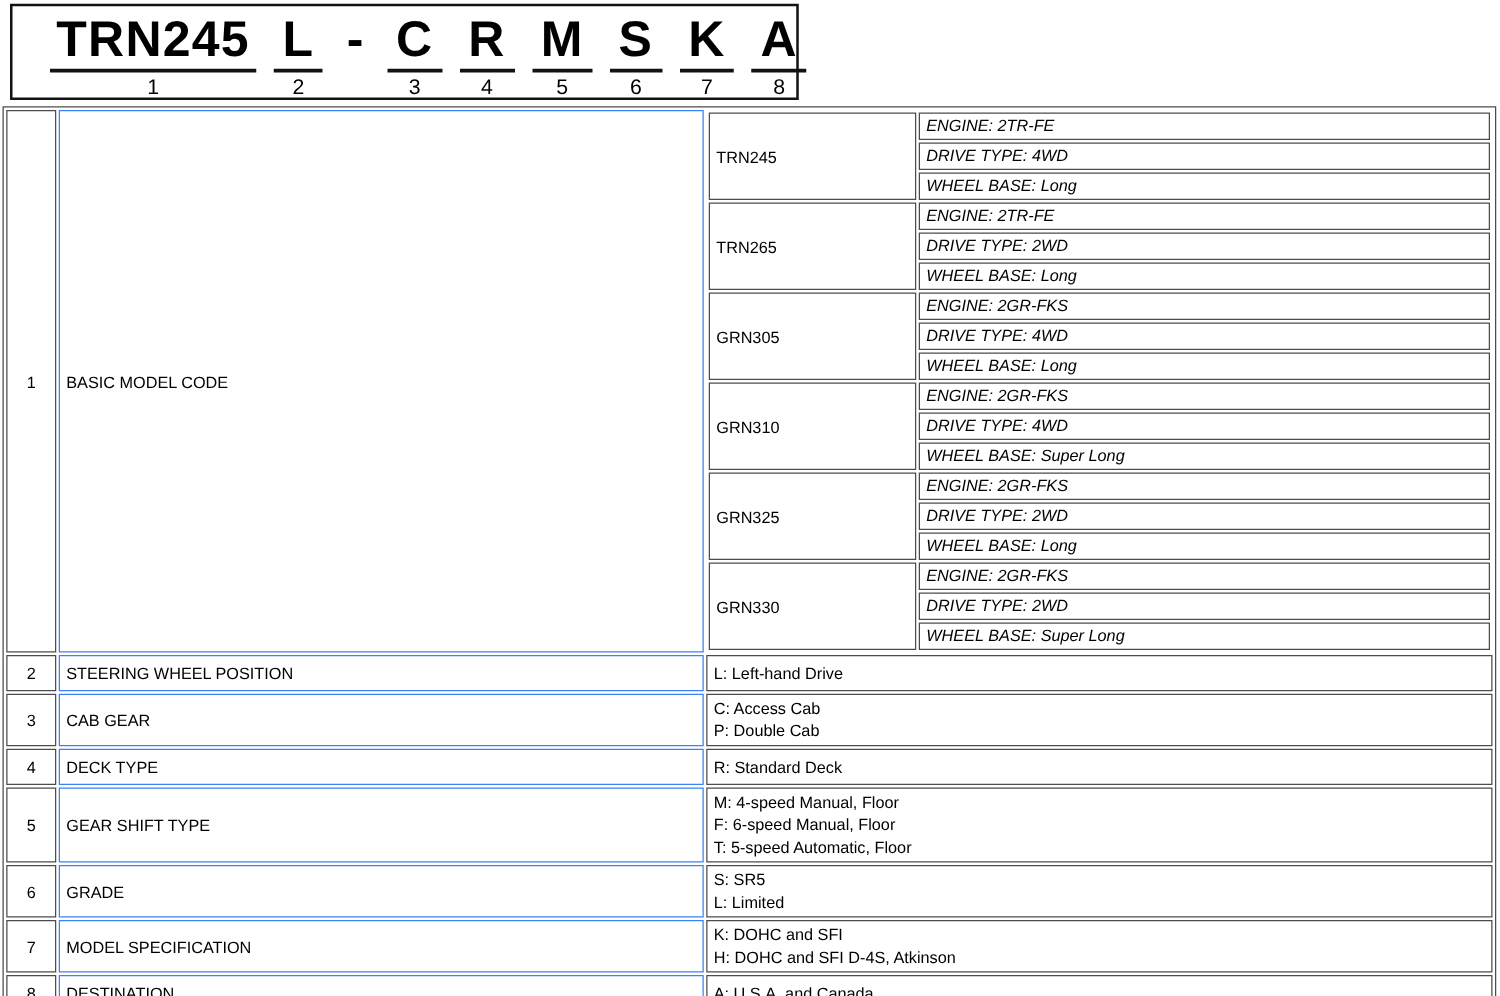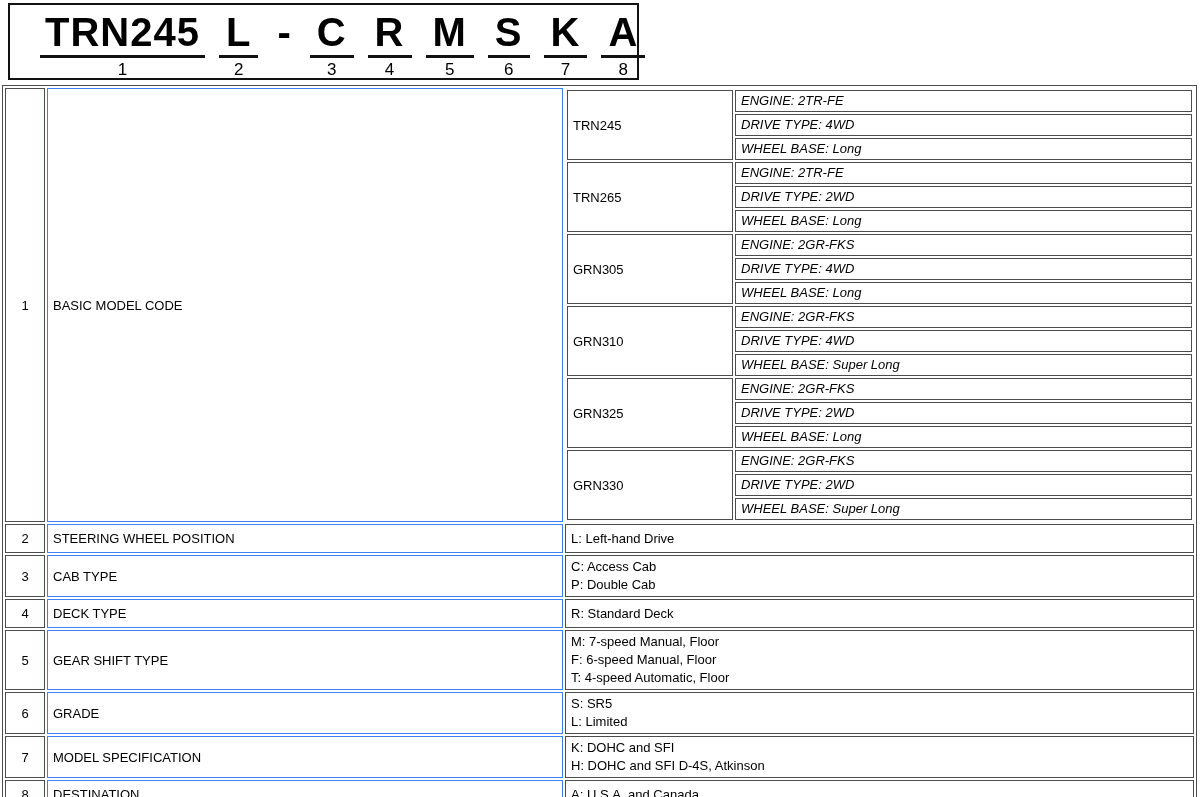--- a/index.html
+++ b/index.html
@@ -244,40 +244,40 @@
       </tr>
       <tr>
         <td class="num">2</td>
         <td class="label">STEERING WHEEL POSITION</td>
         <td class="value">
           <div class="vline">L: Left-hand Drive</div>
         </td>
       </tr>
       <tr>
         <td class="num">3</td>
-        <td class="label">CAB TYPE</td>
+        <td class="label">CAB GEAR</td>
         <td class="value">
           <div class="vline">C: Access Cab</div>
           <div class="vline">P: Double Cab</div>
         </td>
       </tr>
       <tr>
         <td class="num">4</td>
         <td class="label">DECK TYPE</td>
         <td class="value">
           <div class="vline">R: Standard Deck</div>
         </td>
       </tr>
       <tr>
         <td class="num">5</td>
         <td class="label">GEAR SHIFT TYPE</td>
         <td class="value">
-          <div class="vline">M: 7-speed Manual, Floor</div>
+          <div class="vline">M: 4-speed Manual, Floor</div>
           <div class="vline">F: 6-speed Manual, Floor</div>
-          <div class="vline">T: 4-speed Automatic, Floor</div>
+          <div class="vline">T: 5-speed Automatic, Floor</div>
         </td>
       </tr>
       <tr>
         <td class="num">6</td>
         <td class="label">GRADE</td>
         <td class="value">
           <div class="vline">S: SR5</div>
           <div class="vline">L: Limited</div>
         </td>
       </tr>

